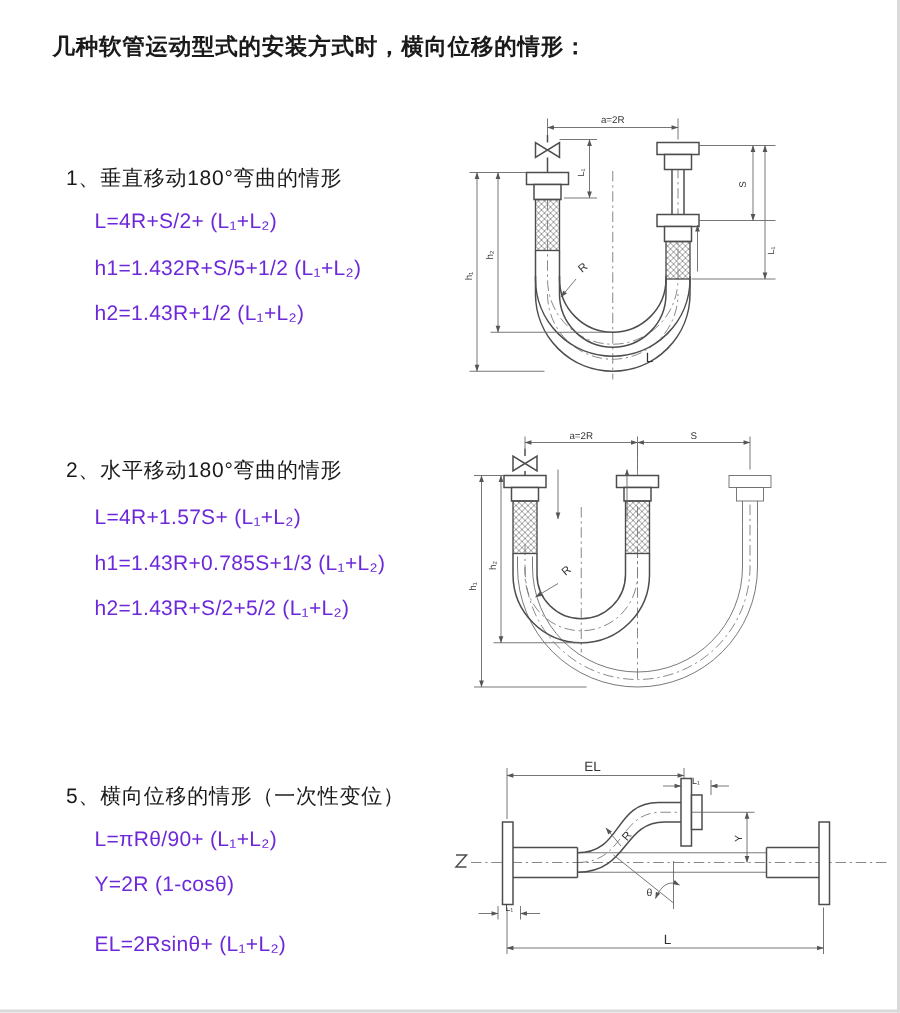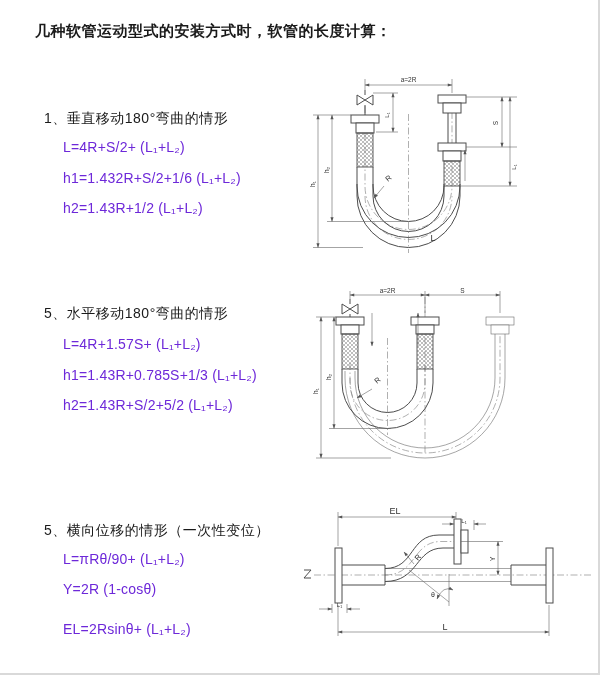--- a/index.html
+++ b/index.html
@@ -17,28 +17,28 @@
   .thin{stroke:#6a6a6a;stroke-width:.6;fill:none;}
   .dim{stroke:#666;stroke-width:.6;fill:none;}
   .cl{stroke:#7a7a7a;stroke-width:.6;fill:none;stroke-dasharray:7 2.5 1.5 2.5;}
   .fl{fill:#fff;stroke:#4d4d4d;stroke-width:1;}
 </style>
 </head>
 <body>
 
 <div class="page">
 
-  <div class="title">几种软管运动型式的安装方式时，软管的长度计算：</div>
+  <div class="title">几种软管运动型式的安装方式时，横向位移的情形：</div>
 
   <div class="heading" style="left:44px;top:110px">1、垂直移动180°弯曲的情形</div>
   <div class="formula" style="left:63px;top:139px">L=4R+S/2+ (L₁+L₂)</div>
-  <div class="formula" style="left:63px;top:170px">h1=1.432R+S/2+1/6 (L₁+L₂)</div>
+  <div class="formula" style="left:63px;top:170px">h1=1.432R+S/5+1/2 (L₁+L₂)</div>
   <div class="formula" style="left:63px;top:200px">h2=1.43R+1/2 (L₁+L₂)</div>
 
-  <div class="heading" style="left:44px;top:305px">5、水平移动180°弯曲的情形</div>
+  <div class="heading" style="left:44px;top:305px">2、水平移动180°弯曲的情形</div>
   <div class="formula" style="left:63px;top:336px">L=4R+1.57S+ (L₁+L₂)</div>
   <div class="formula" style="left:63px;top:367px">h1=1.43R+0.785S+1/3 (L₁+L₂)</div>
   <div class="formula" style="left:63px;top:397px">h2=1.43R+S/2+5/2 (L₁+L₂)</div>
 
   <div class="heading" style="left:44px;top:522px">5、横向位移的情形（一次性变位）</div>
   <div class="formula" style="left:63px;top:551px">L=πRθ/90+ (L₁+L₂)</div>
   <div class="formula" style="left:63px;top:581px">Y=2R (1-cosθ)</div>
   <div class="formula" style="left:63px;top:621px">EL=2Rsinθ+ (L₁+L₂)</div>
 
   <svg style="left:303px;top:66px" width="235" height="197" viewBox="0 0 235 197">

